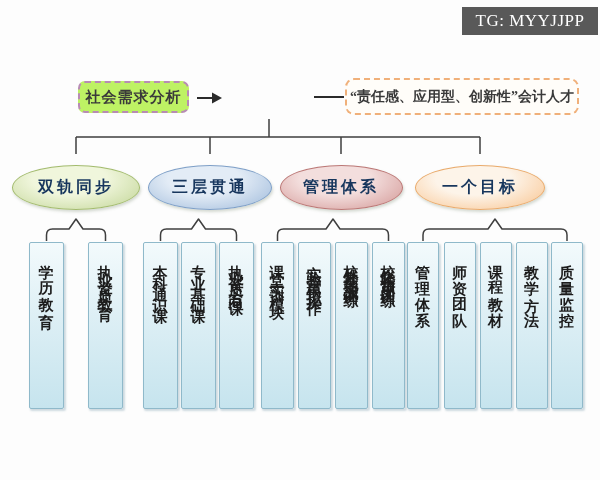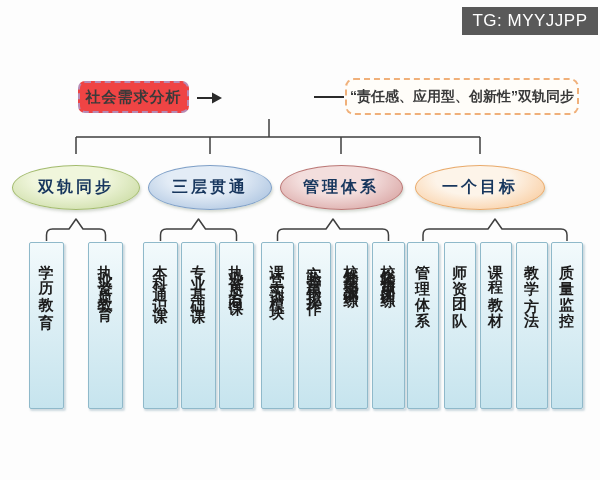--- a/index.html
+++ b/index.html
@@ -1,29 +1,29 @@
 <!DOCTYPE html>
 <html><head>
 <meta charset="utf-8">
 <style>
   html,body{margin:0;padding:0;background:#ffffff;}
   .canvas{
     position:relative;width:600px;height:480px;background:#fdfdfd;overflow:hidden;
     font-family:"Liberation Sans","DejaVu Sans",sans-serif;
   }
-  .abs{position:absolute;box-sizing:border-box;}
+  .abs{position:absolute;box-sizing:border-box;font-family:Liberation Serif, serif;}
   
   .badge{
     left:462px;top:7px;width:136px;height:28px;background:#595959;color:#fff;
     font-size:17px;display:flex;align-items:center;justify-content:center;letter-spacing:.5px;
   }
   
   .analysis-box{
     left:78px;top:81px;width:111px;height:32px;border:2px dashed #b88bb5;border-radius:7px;
-    background:#ef4444;color:#3a3a3a;font-size:15px;font-weight:600;
+    background:#bef264;color:#3a3a3a;font-size:15px;font-weight:600;
     display:flex;align-items:center;justify-content:center;letter-spacing:1px;
   }
   .goal-box{
     left:225px;top:76px;width:88px;height:38px;border:2px solid #b05e14;border-radius:4px;
     background:linear-gradient(180deg,#fcc98f 0%,#f5a259 45%,#e8873a 100%);
     box-shadow:0 3px 0 #9c5514;color:#4a2507;font-size:16px;font-weight:bold;
     display:flex;align-items:center;justify-content:center;letter-spacing:2px;
   }
   .talent-box{
     left:345px;top:78px;width:234px;height:37px;border:2px dashed #f0b07a;border-radius:9px;
@@ -67,21 +67,21 @@
       <path d="M277.5 241 L277.5 235 Q277.5 229 283.5 229 L326 229 L333 219 L340 229 L382.5 229 Q388.5 229 388.5 235 L388.5 241" fill="none" stroke="#3f3f3f" stroke-width="1.5" stroke-linejoin="round"></path>
       <path d="M423 241 L423 235 Q423 229 429 229 L488 229 L495 219 L502 229 L561 229 Q567 229 567 235 L567 241" fill="none" stroke="#3f3f3f" stroke-width="1.5" stroke-linejoin="round"></path>
       <path d="M269 119 V137 M76 137 H480 M76 137 V154 M210 137 V154 M341 137 V154 M480 137 V154" fill="none" stroke="#3f3f3f" stroke-width="1.5"></path>
       <path d="M197 98 H212 M314 97 H344" fill="none" stroke="#2b2b2b" stroke-width="2"></path>
       <polygon points="212,92.5 212,103.5 222,98" fill="#2b2b2b"></polygon>
     </svg>
 
   <div class="abs badge">TG: MYYJJPP</div>
 
   <div class="abs analysis-box">社会需求分析</div>
-  <div class="abs talent-box">“责任感、应用型、创新性”双轨同步</div>
+  <div class="abs talent-box">“责任感、应用型、创新性”会计人才</div>
 
   <div id="groups-layer">
       <div class="ellipse" style="left: 12px; width: 128px; background: radial-gradient(at 45% 30%, rgb(240, 246, 220) 0%, rgb(240, 246, 220) 38%, rgb(192, 212, 148) 100%); border: 1px solid rgb(163, 187, 110); color: rgb(23, 54, 93);">双轨同步</div>
       <div class="vbox" style="left: 29px; width: 35px;">
         <div class="vbox-label" style="letter-spacing: 16px;">学历教育</div>
       </div>
       <div class="vbox" style="left: 88px; width: 35px;">
         <div class="vbox-label" style="letter-spacing: 8px;">执业资质教育</div>
       </div>
       <div class="ellipse" style="left: 148px; width: 124px; background: radial-gradient(at 45% 30%, rgb(227, 236, 246) 0%, rgb(227, 236, 246) 38%, rgb(157, 185, 218) 100%); border: 1px solid rgb(126, 159, 199); color: rgb(23, 54, 93);">三层贯通</div>

